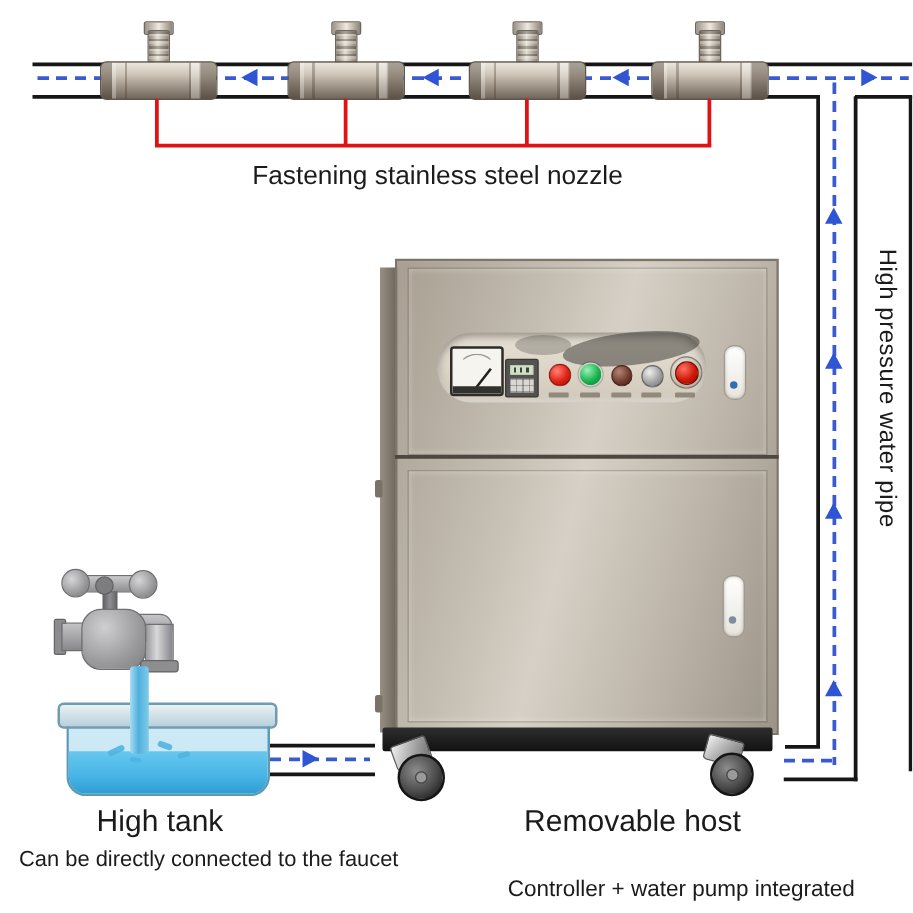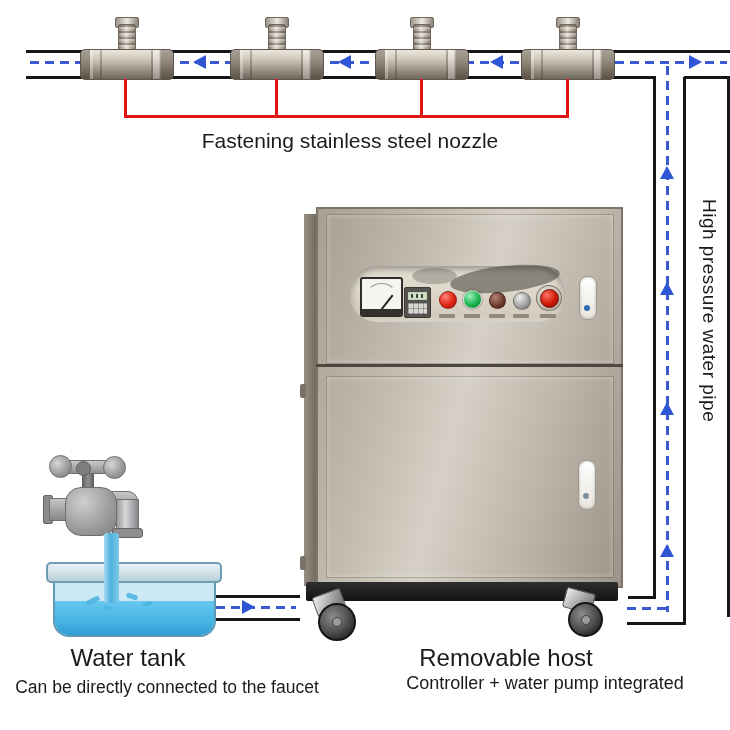--- a/index.html
+++ b/index.html
@@ -229,18 +229,18 @@
   <div class="abs" style="left:46px;top:562px;width:172px;height:17px;border-radius:5px;border:2px solid #6f9cb0;background:linear-gradient(180deg,#e8f1f5,#b9d1db);z-index:2;"></div>
   <div class="abs" style="left:53px;top:579px;width:159px;height:56px;border:2px solid #5f9ab5;border-top:none;border-radius:0 0 16px 16px;background:#cde9f5;overflow:hidden;z-index:1;">
     <div style="position:absolute;left:0;right:0;bottom:0;height:34px;background:linear-gradient(180deg,#67c8ee,#46b4e6 60%,#2f9dd2);"></div>
   </div>
   <div class="abs" style="left:104px;top:533px;width:15px;height:70px;border-radius:3px;background:linear-gradient(90deg,#a8dcf2,#4fb0de 45%,#7ecbe8);z-index:3;"></div>
   <div class="splash" style="left:86px;top:598px;width:14px;height:5px;transform:rotate(-25deg);z-index:3;"></div>
   <div class="splash" style="left:126px;top:594px;width:12px;height:5px;transform:rotate(20deg);z-index:3;"></div>
   <div class="splash" style="left:142px;top:602px;width:10px;height:4px;transform:rotate(-15deg);z-index:3;"></div>
   <div class="splash" style="left:104px;top:606px;width:9px;height:4px;transform:rotate(10deg);z-index:3;"></div>
 
-  <div class="lbl t-big" style="left:28px;top:644px;width:200px;">Water tank</div>
+  <div class="lbl t-big" style="left:28px;top:644px;width:200px;">High tank</div>
   <div class="lbl t-big" style="left:386px;top:644px;width:240px;">Removable host</div>
   <div class="lbl t-sub" style="left:4px;top:677px;width:326px;font-size:17.5px;">Can be directly connected to the faucet</div>
-  <div class="lbl t-sub" style="left:400px;top:673px;width:290px;">Controller + water pump integrated</div>
+  <div class="lbl t-sub" style="left:400px;top:701px;width:290px;">Controller + water pump integrated</div>
 
 </div>
 
 </body></html>

